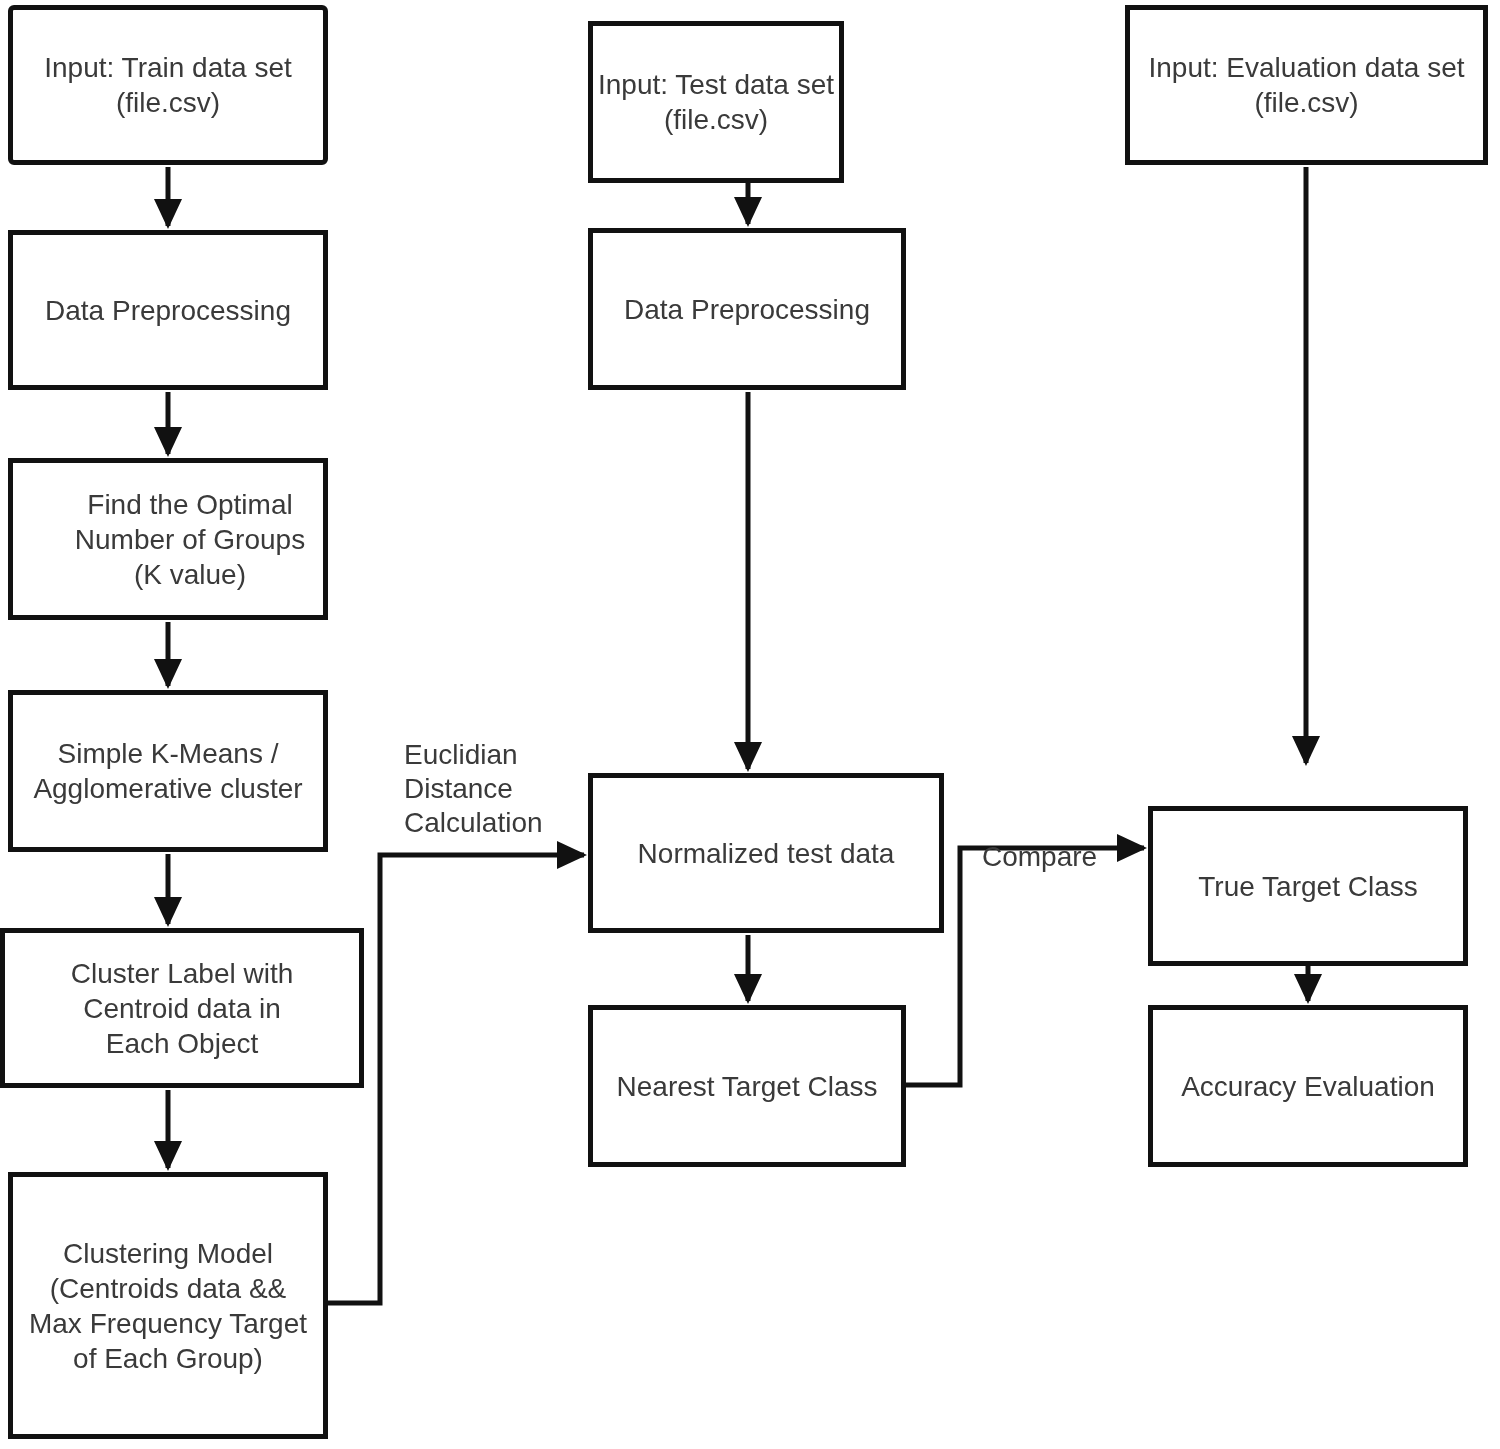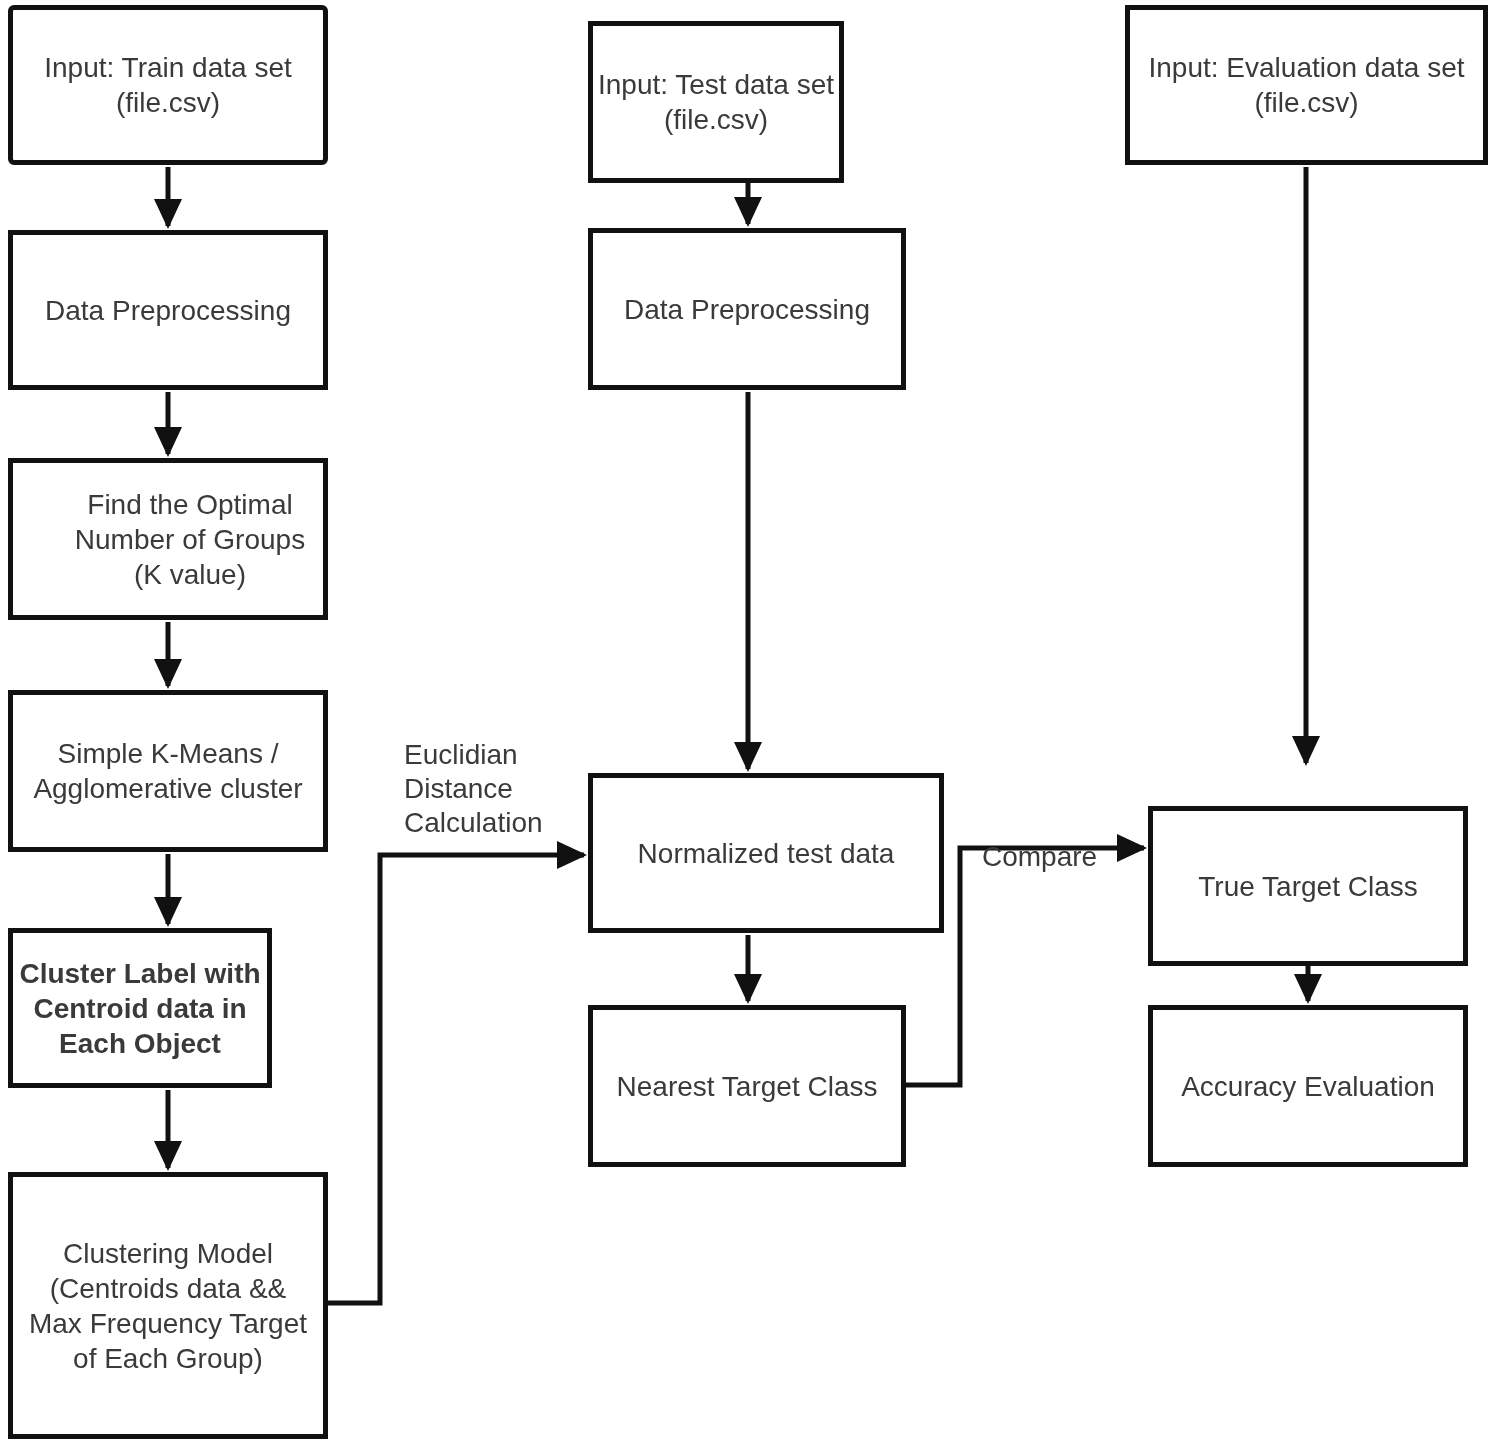--- a/index.html
+++ b/index.html
@@ -72,21 +72,21 @@
   </svg>
 
   <div class="node" style="left:8px;   top:5px;    width:320px; height:160px;border-radius:6px;">Input: Train data set
 (file.csv)</div>
   <div class="node" style="left:8px;   top:230px;  width:320px; height:160px;">Data Preprocessing</div>
   <div class="node" style="left:8px;   top:458px;  width:320px; height:162px;padding-left:44px;">Find the Optimal
 Number of Groups
 (K value)</div>
   <div class="node" style="left:8px;   top:690px;  width:320px; height:162px;">Simple K-Means /
 Agglomerative cluster</div>
-  <div class="node" style="left:8px;   top:928px;  width:264px; height:160px;font-weight:bold;">Cluster Label with
+  <div class="node" style="left:0;   top:928px;  width:364px; height:160px;">Cluster Label with
 Centroid data in
 Each Object</div>
   <div class="node" style="left:8px;   top:1172px; width:320px; height:267px;">Clustering Model
 (Centroids data &amp;&amp;
 Max Frequency Target
 of Each Group)</div>
 
   <div class="node" style="left:588px; top:1px;    width:256px; height:162px;margin-top:20px;">Input: Test data set
 (file.csv)</div>
   <div class="node" style="left:588px; top:228px;  width:318px; height:162px;">Data Preprocessing</div>

